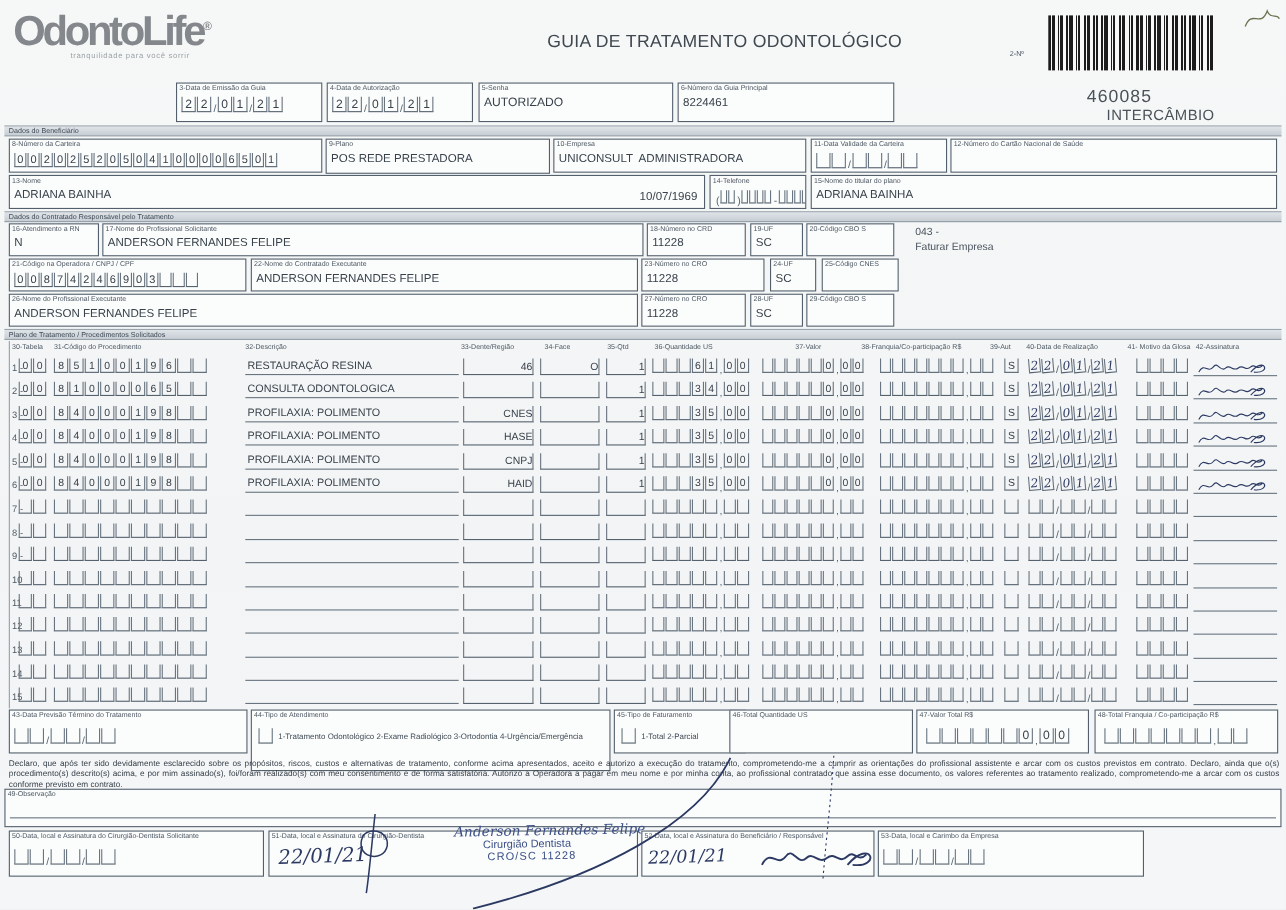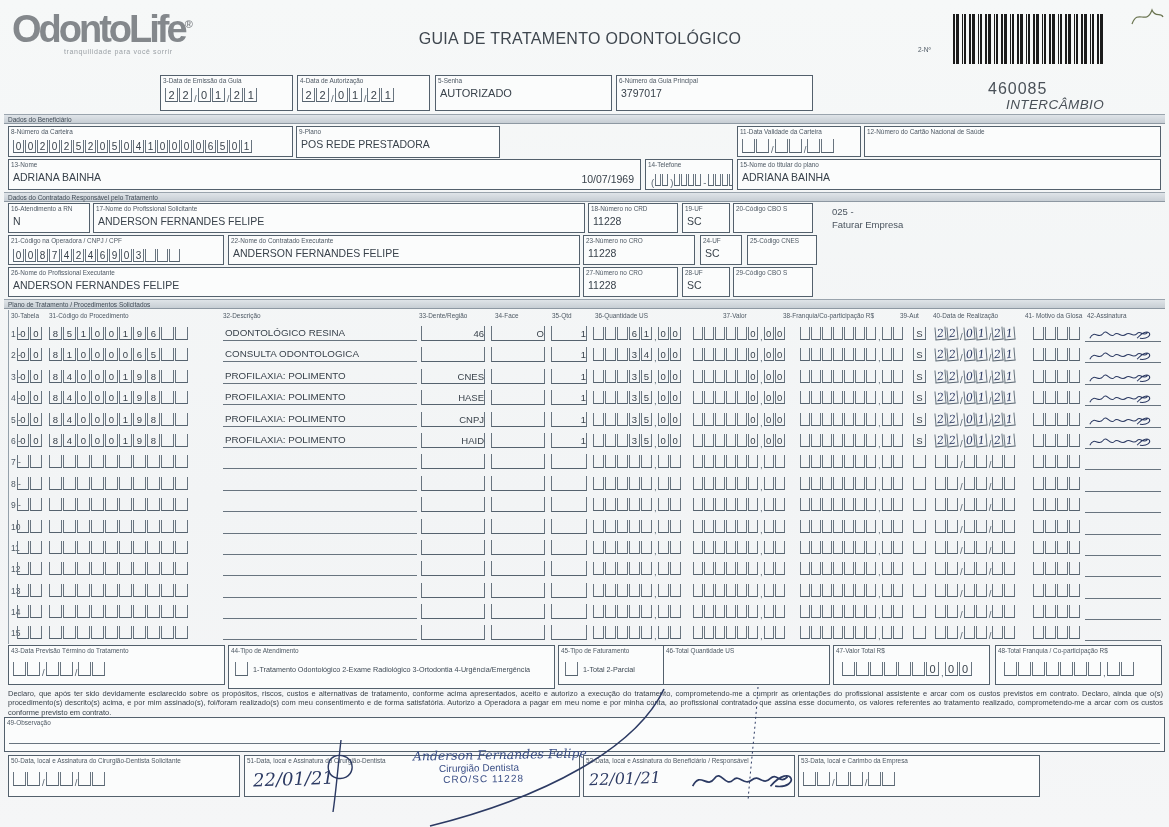--- a/index.html
+++ b/index.html
@@ -19,25 +19,25 @@
 .comb-md .cell{width:11px;height:13px;font-size:10px;}
 .comb-sm .cell{width:6px;height:12px;font-size:8px;}
 
 .secbar{position:absolute;left:4px;width:1161px;height:10px;background:linear-gradient(180deg,#dfe4e8,#c7ced4);border-top:1px solid #9aa4ad;border-bottom:1px solid #8d98a2;}
 .secbar span{display:block;font-size:6.5px;line-height:9px;color:#3f4a55;padding-left:4px;white-space:nowrap;}
 
 .logo{position:absolute;left:12px;top:8px;}
 .logo-text{font-size:38px;font-weight:bold;letter-spacing:-3px;color:#84888c;}
 .logo-reg{font-size:11px;vertical-align:super;letter-spacing:0;color:#84888c;}
 .logo-tag{font-size:7px;color:#9ba1a6;margin:-3px 0 0 52px;letter-spacing:.6px;}
-.title{position:absolute;left:340px;top:30px;width:480px;text-align:center;font-size:16px;color:#3f474f;letter-spacing:.3px;white-space:nowrap;}
+.title{position:absolute;left:340px;top:30px;width:480px;text-align:right;font-size:16px;color:#3f474f;letter-spacing:.3px;white-space:nowrap;}
 .bclabel{position:absolute;left:918px;top:46px;font-size:6.5px;color:#4d5863;}
 .barcode{position:absolute;left:953px;top:14px;width:152px;height:50px;background:repeating-linear-gradient(90deg,#1b1b1b 0 2px,#f6f8f8 2px 3px,#1b1b1b 3px 6px,#f6f8f8 6px 9px,#1b1b1b 9px 10px,#f6f8f8 10px 11px,#1b1b1b 11px 13px,#f6f8f8 13px 16px);}
 .gnum{position:absolute;left:988px;top:80px;font-size:16px;color:#4a5158;letter-spacing:1px;}
-.gtype{position:absolute;left:1006px;top:97px;font-size:13.5px;color:#4a5158;letter-spacing:.4px;font-style:italic;}
+.gtype{position:absolute;left:1006px;top:97px;font-size:13.5px;color:#4a5158;letter-spacing:.4px;}
 
 .note025{position:absolute;left:832px;top:205px;font-size:9.5px;color:#4a545e;line-height:13px;}
 
 .table{position:absolute;left:8px;top:310px;width:1157px;height:334px;border-left:1px solid #94a0aa;}
 .thead{position:relative;height:13px;font-size:6.4px;color:#4d5863;}
 .thead span{position:absolute;top:2px;white-space:nowrap;}
 .trow{position:relative;height:21.4px;}
 .c{position:absolute;top:2px;}
 .num{left:2px;width:14px;font-size:8.5px;color:#4d5863;top:6px;}
 .trow .comb{padding:0;top:3px;}
@@ -93,34 +93,38 @@
   <div class="fbox" style="left:297px;top:75px;width:133px;height:36px">
     <span class="flabel">4-Data de Autorização</span>
     <span class="comb comb-lg"><span class="cell">2</span><span class="cell">2</span><span class="sep">/</span><span class="cell">0</span><span class="cell">1</span><span class="sep">/</span><span class="cell">2</span><span class="cell">1</span></span>
   </div>
   <div class="fbox" style="left:435px;top:75px;width:177px;height:36px">
     <span class="flabel">5-Senha</span>
     <span class="fvalue" style="font-size:11px">AUTORIZADO</span>
   </div>
   <div class="fbox" style="left:616px;top:75px;width:197px;height:36px">
     <span class="flabel">6-Número da Guia Principal</span>
-    <span class="fvalue">3797017</span>
+    <span class="fvalue">8224461</span>
   </div>
 
   <div class="secbar" style="top:114px">
       <span>Dados do Beneficiário</span>
     </div>
 
   <div class="fbox" style="left:8px;top:126px;width:285px;height:31px">
     <span class="flabel">8-Número da Carteira</span>
     <span class="comb comb-md"><span class="cell">0</span><span class="cell">0</span><span class="cell">2</span><span class="cell">0</span><span class="cell">2</span><span class="cell">5</span><span class="cell">2</span><span class="cell">0</span><span class="cell">5</span><span class="cell">0</span><span class="cell">4</span><span class="cell">1</span><span class="cell">0</span><span class="cell">0</span><span class="cell">0</span><span class="cell">0</span><span class="cell">6</span><span class="cell">5</span><span class="cell">0</span><span class="cell">1</span></span>
   </div>
   <div class="fbox" style="left:296px;top:126px;width:204px;height:32px">
     <span class="flabel">9-Plano</span>
     <span class="fvalue">POS REDE PRESTADORA</span>
+  </div>
+  <div class="fbox" style="left:503px;top:126px;width:230px;height:31px">
+    <span class="flabel">10-Empresa</span>
+    <span class="fvalue">UNICONSULT  ADMINISTRADORA</span>
   </div>
   <div class="fbox" style="left:737px;top:126px;width:124px;height:31px">
     <span class="flabel">11-Data Validade da Carteira</span>
     <span class="comb comb-lg"><span class="cell">&nbsp;</span><span class="cell">&nbsp;</span><span class="sep">/</span><span class="cell">&nbsp;</span><span class="cell">&nbsp;</span><span class="sep">/</span><span class="cell">&nbsp;</span><span class="cell">&nbsp;</span></span>
   </div>
   <div class="fbox" style="left:864px;top:126px;width:297px;height:31px">
     <span class="flabel">12-Número do Cartão Nacional de Saúde</span>
     <span class="fvalue"></span>
   </div>
 
@@ -156,21 +160,21 @@
   </div>
   <div class="fbox" style="left:682px;top:203px;width:48px;height:30px">
     <span class="flabel">19-UF</span>
     <span class="fvalue">SC</span>
   </div>
   <div class="fbox" style="left:733px;top:203px;width:80px;height:30px">
     <span class="flabel">20-Código CBO S</span>
     <span class="fvalue"></span>
   </div>
   <div class="note025">
-    <div>025 -</div>
+    <div>043 -</div>
     <div>Faturar Empresa</div>
   </div>
 
   <div class="fbox" style="left:8px;top:235px;width:216px;height:30px">
     <span class="flabel">21-Código na Operadora / CNPJ / CPF</span>
     <span class="comb comb-md"><span class="cell">0</span><span class="cell">0</span><span class="cell">8</span><span class="cell">7</span><span class="cell">4</span><span class="cell">2</span><span class="cell">4</span><span class="cell">6</span><span class="cell">9</span><span class="cell">0</span><span class="cell">3</span><span class="cell">&nbsp;</span><span class="cell">&nbsp;</span><span class="cell">&nbsp;</span></span>
   </div>
   <div class="fbox" style="left:228px;top:235px;width:352px;height:30px">
     <span class="flabel">22-Nome do Contratado Executante</span>
     <span class="fvalue">ANDERSON FERNANDES FELIPE</span>
@@ -223,21 +227,21 @@
       <span style="left:891px">39-Aut</span>
       <span style="left:924px">40-Data de Realização</span>
       <span style="left:1016px">41- Motivo da Glosa</span>
       <span style="left:1078px">42-Assinatura</span>
     </div>
     <div>
         <div class="trow">
     <span class="c num">1 -</span>
     <span class="c comb t-tab"><span class="cell">0</span><span class="cell">0</span></span>
     <span class="c comb t-cod"><span class="cell">8</span><span class="cell">5</span><span class="cell">1</span><span class="cell">0</span><span class="cell">0</span><span class="cell">1</span><span class="cell">9</span><span class="cell">6</span><span class="cell">&nbsp;</span><span class="cell">&nbsp;</span></span>
-    <span class="c desc">ODONTOLÓGICO RESINA</span>
+    <span class="c desc">RESTAURAÇÃO RESINA</span>
     <span class="c tub t-dente">46</span>
     <span class="c tub t-face">O</span>
     <span class="c tub t-qtd">1</span>
     <span class="c comb t-us"><span class="cell">&nbsp;</span><span class="cell">&nbsp;</span><span class="cell">&nbsp;</span><span class="cell">6</span><span class="cell">1</span><span class="sep">,</span><span class="cell">0</span><span class="cell">0</span></span>
     <span class="c comb t-valor"><span class="cell">&nbsp;</span><span class="cell">&nbsp;</span><span class="cell">&nbsp;</span><span class="cell">&nbsp;</span><span class="cell">&nbsp;</span><span class="cell">0</span><span class="sep">,</span><span class="cell">0</span><span class="cell">0</span></span>
     <span class="c comb t-franq"><span class="cell">&nbsp;</span><span class="cell">&nbsp;</span><span class="cell">&nbsp;</span><span class="cell">&nbsp;</span><span class="cell">&nbsp;</span><span class="cell">&nbsp;</span><span class="cell">&nbsp;</span><span class="sep">,</span><span class="cell">&nbsp;</span><span class="cell">&nbsp;</span></span>
     <span class="c comb t-aut"><span class="cell">S</span></span>
     <span class="c comb hw t-data"><span class="cell">2</span><span class="cell">2</span><span class="sep">/</span><span class="cell">0</span><span class="cell">1</span><span class="sep">/</span><span class="cell">2</span><span class="cell">1</span></span>
     <span class="c comb t-motivo"><span class="cell">&nbsp;</span><span class="cell">&nbsp;</span><span class="cell">&nbsp;</span><span class="cell">&nbsp;</span></span>
     <span class="c t-sig">
@@ -492,21 +496,21 @@
     <span class="c comb t-motivo"><span class="cell">&nbsp;</span><span class="cell">&nbsp;</span><span class="cell">&nbsp;</span><span class="cell">&nbsp;</span></span>
     <span class="c t-sig"></span>
   </div>
       </div>
   </div>
 
   <div class="fbox" style="left:8px;top:645px;width:217px;height:40px">
     <span class="flabel">43-Data Previsão Término do Tratamento</span>
     <span class="comb comb-lg" style="padding-top:7px"><span class="cell">&nbsp;</span><span class="cell">&nbsp;</span><span class="sep">/</span><span class="cell">&nbsp;</span><span class="cell">&nbsp;</span><span class="sep">/</span><span class="cell">&nbsp;</span><span class="cell">&nbsp;</span></span>
   </div>
-  <div class="fbox" style="left:228px;top:645px;width:327px;height:44px">
+  <div class="fbox" style="left:228px;top:645px;width:327px;height:56px">
     <span class="flabel">44-Tipo de Atendimento</span>
     <span class="opts"><span class="comb comb-lg"><span class="cell">&nbsp;</span></span><span>1-Tratamento Odontológico  2-Exame Radiológico  3-Ortodontia  4-Urgência/Emergência</span></span>
   </div>
   <div class="fbox" style="left:558px;top:645px;width:120px;height:40px">
     <span class="flabel">45-Tipo de Faturamento</span>
     <span class="opts"><span class="comb comb-lg"><span class="cell">&nbsp;</span></span><span>1-Total  2-Parcial</span></span>
   </div>
   <div class="fbox" style="left:663px;top:645px;width:167px;height:40px">
     <span class="flabel">46-Total Quantidade US</span>
   </div>

